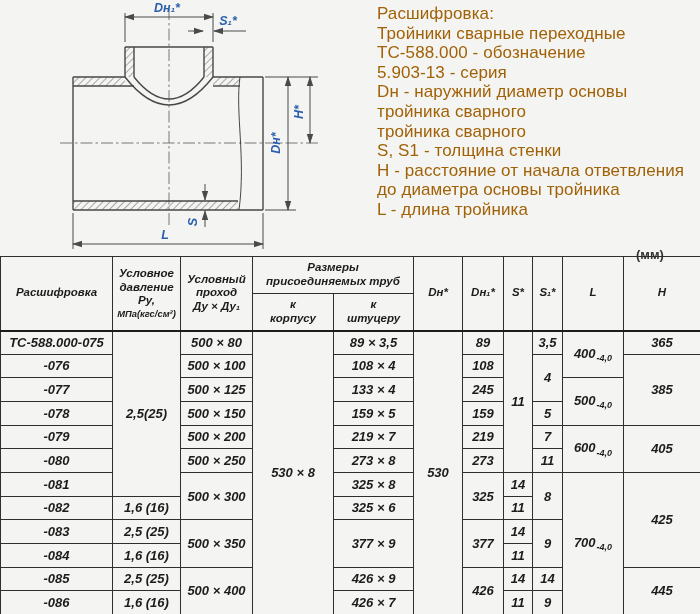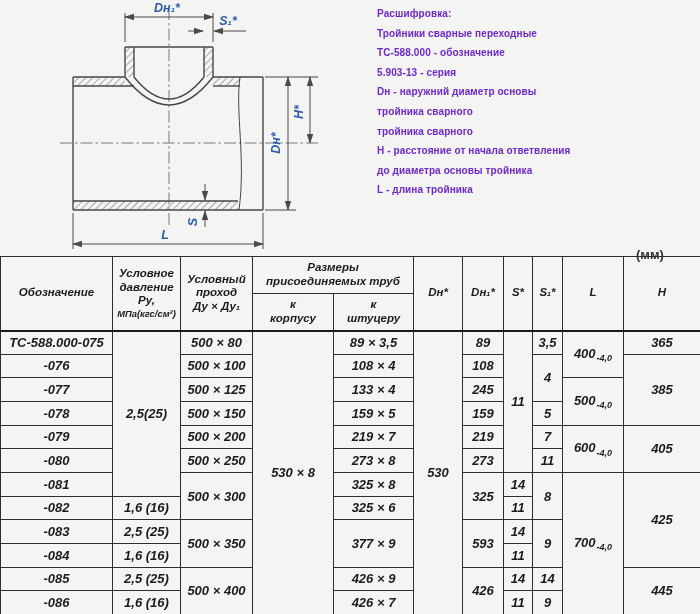--- a/index.html
+++ b/index.html
@@ -1,20 +1,20 @@
 <!DOCTYPE html>
 <html><head>
 <meta charset="utf-8">
 <style>
   html,body{margin:0;padding:0;background:#e8e8e8;}
   .page{position:relative;width:700px;height:614px;background:#f4f4f2;overflow:hidden;
         font-family:"Liberation Sans",sans-serif;}
   
-  .legend{position:absolute;left:377px;top:4px;width:322px;color:#6d28d9;
-          font-weight:700;font-size:10px;line-height:19.6px;letter-spacing:.1px;}
+  .legend{position:absolute;left:377px;top:4px;width:322px;color:#a16207;
+          font-weight:400;font-size:17px;line-height:19.6px;letter-spacing:.1px;}
   .legend div{white-space:nowrap;}
   
   .mm-note{position:absolute;left:636px;top:247px;font-size:13px;font-weight:700;color:#333;}
   
   table.dims{position:absolute;left:0;top:256px;width:700px;border-collapse:collapse;
              table-layout:fixed;}
   table.dims th,table.dims td{border:1.3px solid #2e2e2e;padding:0;margin:0;
              font-style:italic;color:#1c1c1c;text-align:center;vertical-align:middle;overflow:hidden;}
   table.dims th{font-size:11.5px;font-weight:700;line-height:1.18;margin-top:22px;}
   table.dims td{font-size:13px;font-weight:700;}
@@ -106,20 +106,21 @@
   </svg>
 
   <div class="legend">
     <div>Расшифровка:</div>
     <div>Тройники сварные переходные</div>
     <div>ТС-588.000 - обозначение</div>
     <div>5.903-13 - серия</div>
     <div>Dн - наружний диаметр основы</div>
     <div>тройника сварного</div>
     <div>тройника сварного</div>
+    <div>S, S1 - толщина стенки</div>
     <div>Н - расстояние от начала ответвления</div>
     <div>до диаметра основы тройника</div>
     <div>L - длина тройника</div>
   </div>
 
   <div class="mm-note">(мм)</div>
 
   <table class="dims">
     <colgroup>
       <col style="width:112px">
@@ -129,21 +130,21 @@
         <col style="width:80px">
         <col style="width:49px">
       <col style="width:41px">
         <col style="width:29px">
         <col style="width:30px">
       <col style="width:61px">
         <col style="width:77px">
     </colgroup>
     <thead>
       <tr>
-        <th rowspan="2" class="c-designation">Обозначение</th>
+        <th rowspan="2" class="c-designation">Расшифровка</th>
         <th rowspan="2">
           <div>Условное</div>
           <div>давление</div>
           <div>Ру,</div>
           <div class="hdr-small">МПа(кгс/см²)</div>
         </th>
         <th rowspan="2">
           <div>Условный</div>
           <div>проход</div>
           <div>Ду × Ду₁</div>
@@ -236,21 +237,21 @@
         <td class="designation">-082</td>
         <td>1,6 (16)</td>
         <td>325 × 6</td>
         <td>11</td>
       </tr>
       <tr>
         <td class="designation">-083</td>
         <td>2,5 (25)</td>
         <td rowspan="2">500 × 350</td>
         <td rowspan="2">377 × 9</td>
-        <td rowspan="2">593</td>
+        <td rowspan="2">377</td>
         <td>14</td>
         <td rowspan="2">9</td>
       </tr>
       <tr>
         <td class="designation">-084</td>
         <td>1,6 (16)</td>
         <td>11</td>
       </tr>
       <tr>
         <td class="designation">-085</td>

